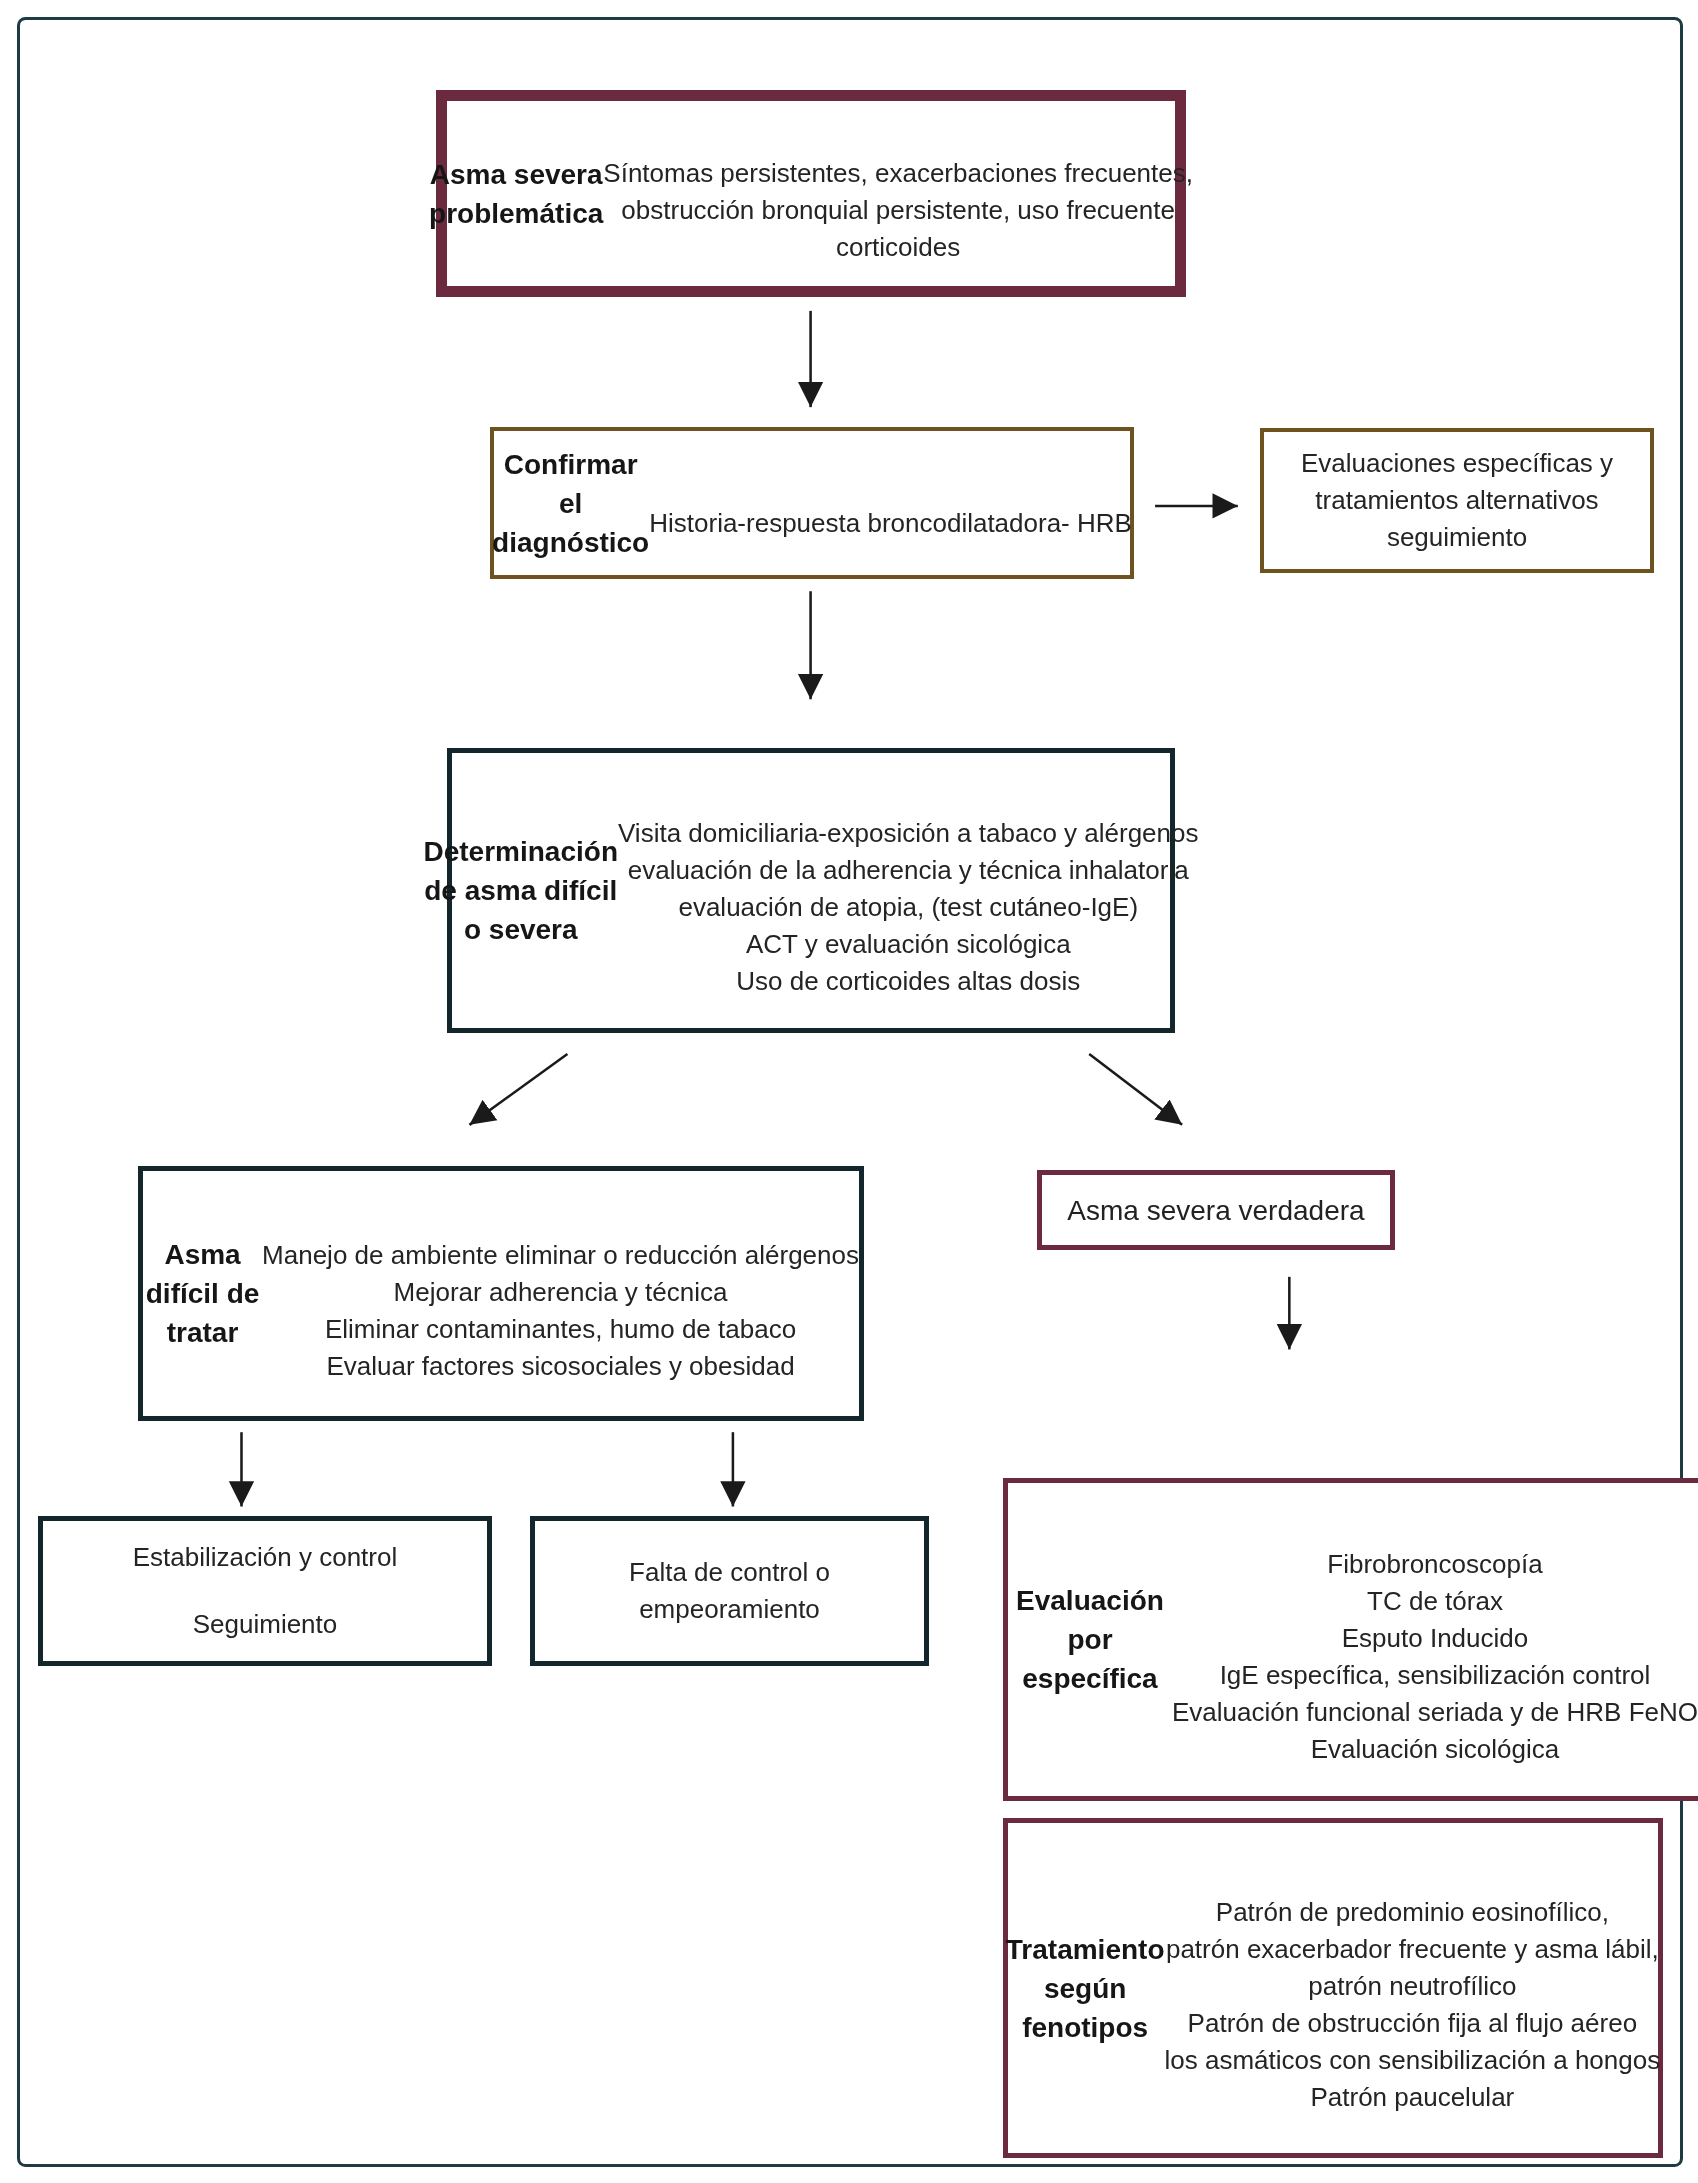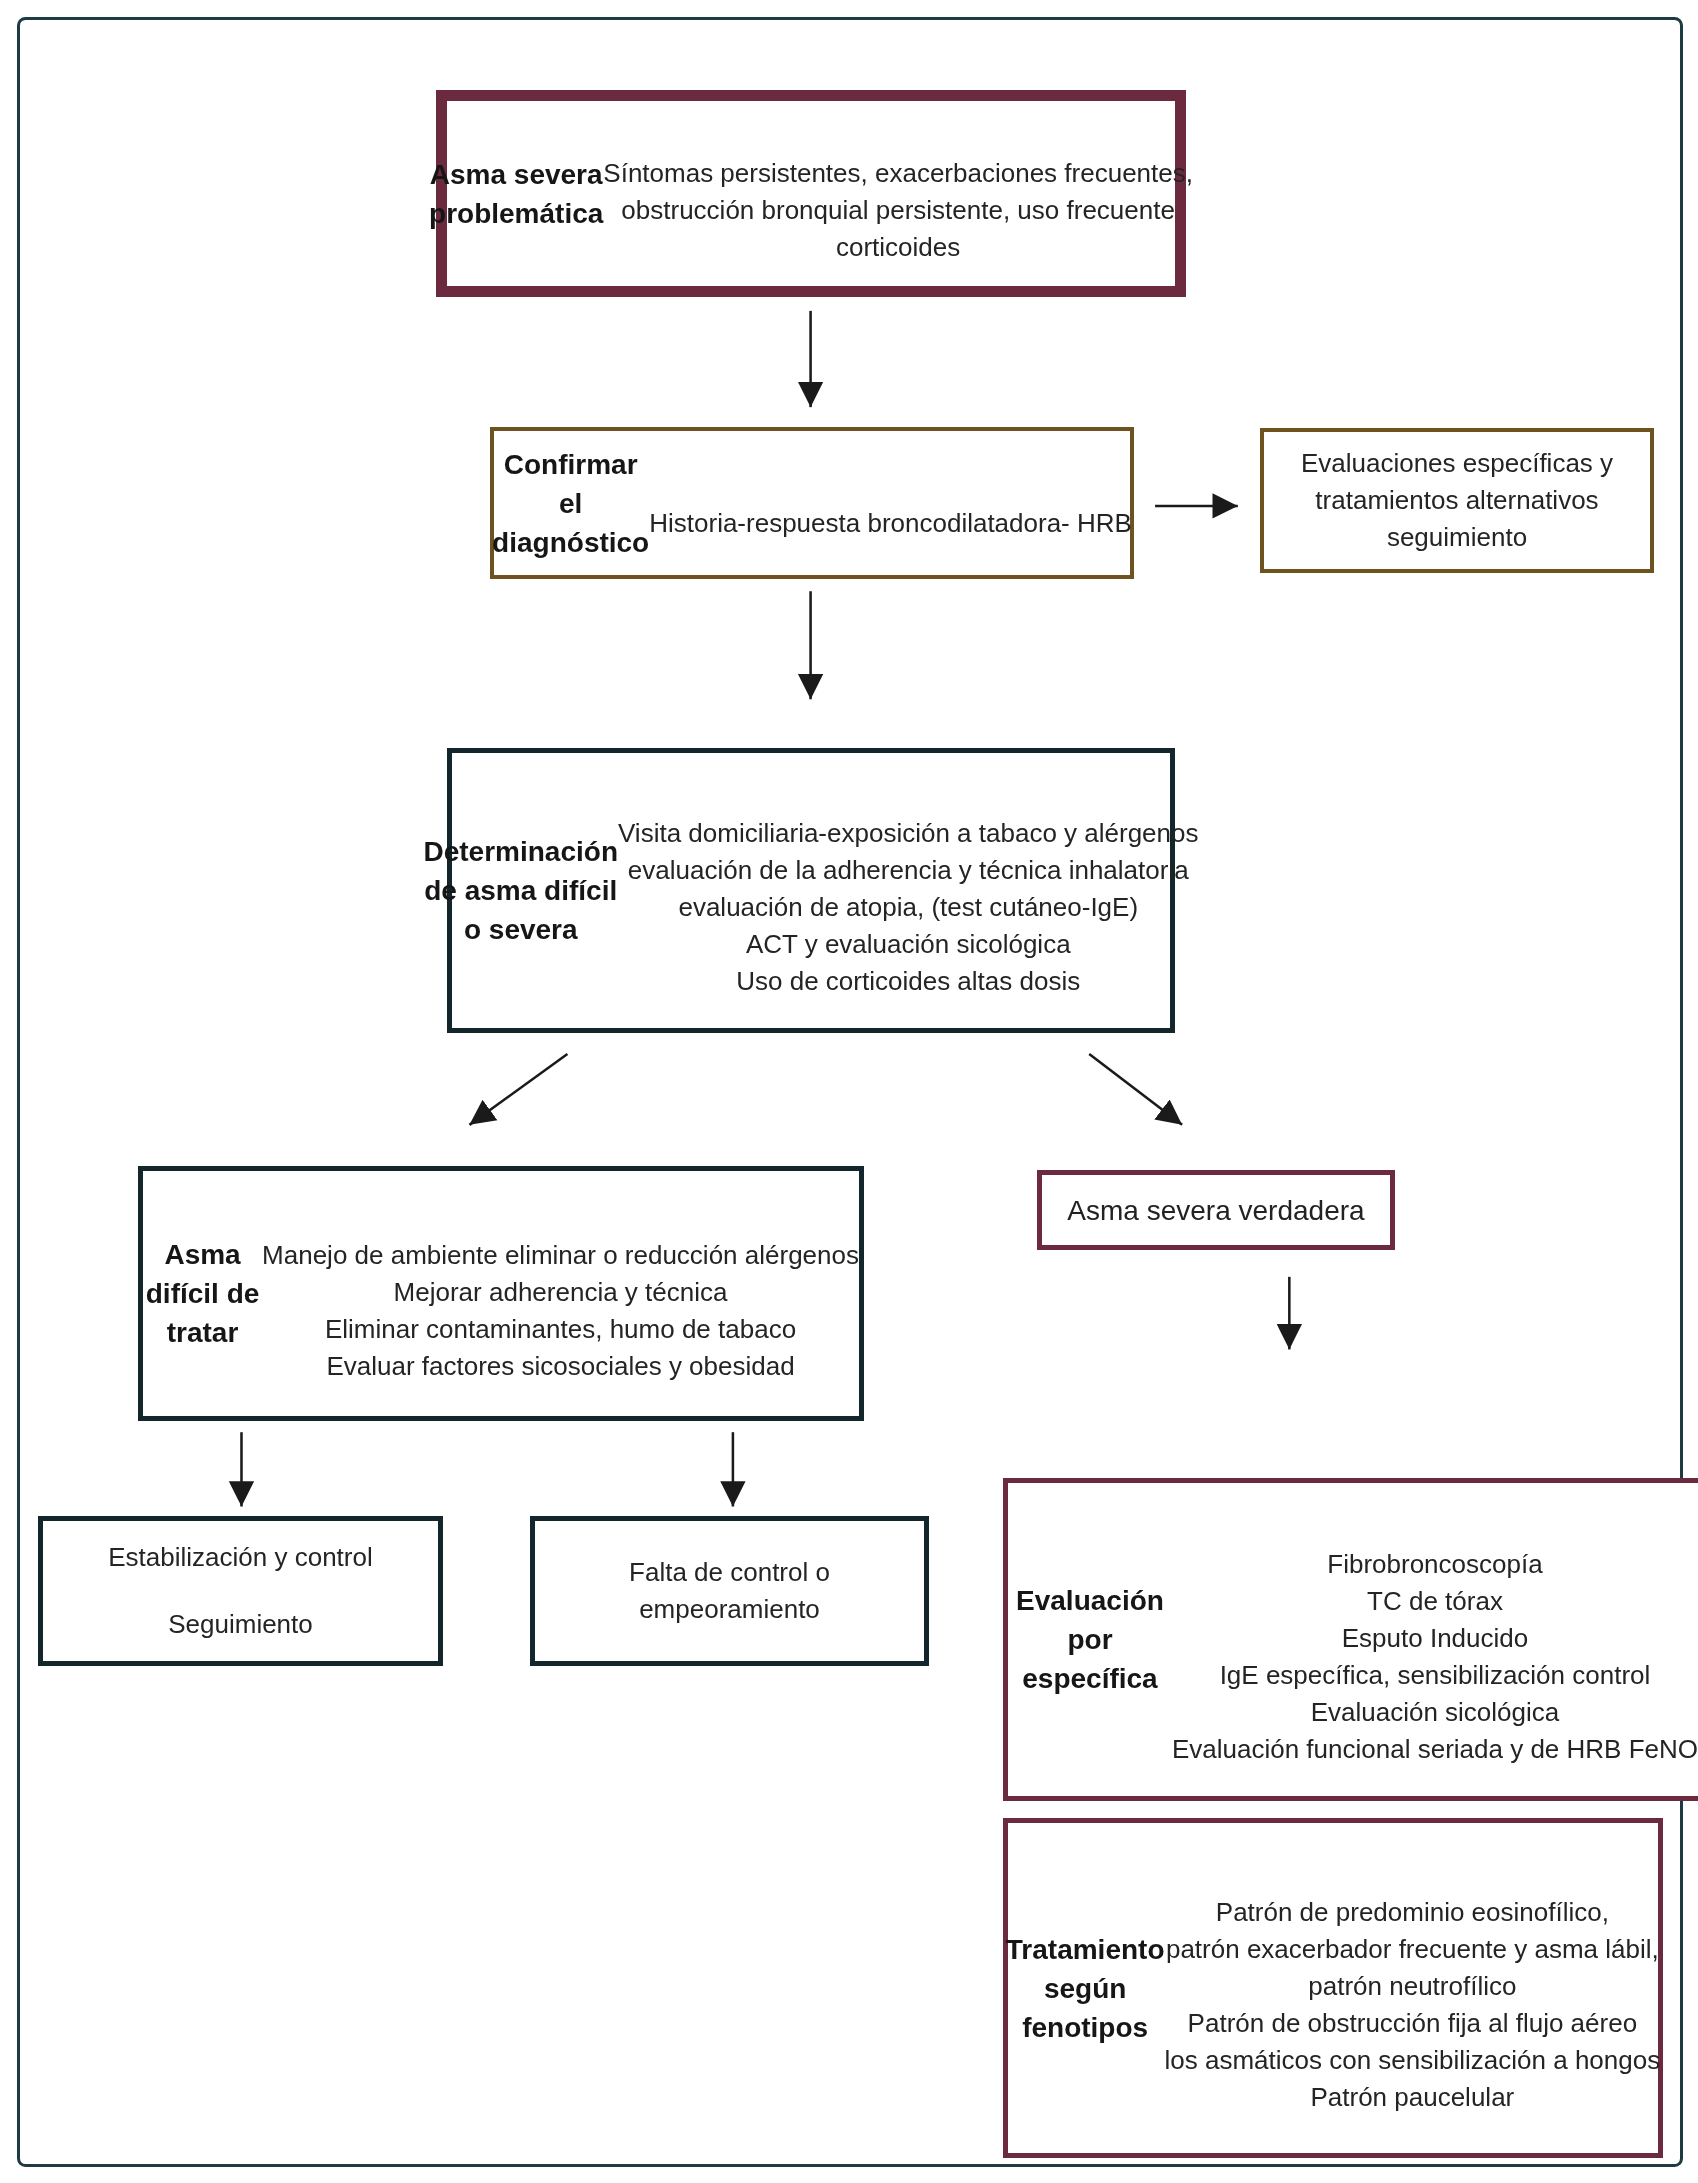--- a/index.html
+++ b/index.html
@@ -17,21 +17,21 @@
   
   #box-problem{left:436px;top:90px;width:750px;height:207px;}
   #box-confirm{left:490px;top:427px;width:644px;height:152px;}
   #box-confirm .body{margin-top:41px;}
   #box-eval-alt{left:1260px;top:428px;width:394px;height:145px;}
   #box-eval-alt .body{margin-top:0;}
   #box-determ{left:447px;top:748px;width:728px;height:285px;}
   #box-dificil{left:138px;top:1166px;width:726px;height:255px;}
   #box-severa{left:1037px;top:1170px;width:358px;height:80px;}
   #box-severa .title{font-weight:normal;font-size:28px;color:#222;}
-  #box-estab{left:38px;top:1516px;width:405px;height:150px;}
+  #box-estab{left:38px;top:1516px;width:454px;height:150px;}
   #box-estab .body{margin-top:0;display:flex;flex-direction:column;row-gap:30px;}
   #box-falta{left:530px;top:1516px;width:399px;height:150px;}
   #box-falta .body{margin-top:0;}
   #box-evalspec{left:1003px;top:1446px;width:700px;height:323px;margin-top:32px;}
   #box-trat{left:1003px;top:1818px;width:660px;height:340px;}
   #arrow-layer{position:absolute;left:0;top:0;width:1698px;height:2183px;pointer-events:none;}
 </style>
 </head>
 <body>
 
@@ -120,22 +120,22 @@
     </div>
   </div>
 
   <div id="box-evalspec" class="fbox b-maroon">
     <div class="title">Evaluación por específica</div>
     <div class="body">
       <div class="line">Fibrobroncoscopía</div>
       <div class="line">TC de tórax</div>
       <div class="line">Esputo Inducido</div>
       <div class="line">IgE específica, sensibilización control</div>
+      <div class="line">Evaluación funcional seriada y de HRB FeNO</div>
       <div class="line">Evaluación sicológica</div>
-      <div class="line">Evaluación funcional seriada y de HRB FeNO</div>
     </div>
   </div>
 
   <div id="box-trat" class="fbox b-maroon">
     <div class="title">Tratamiento según fenotipos</div>
     <div class="body">
       <div class="line">Patrón de predominio eosinofílico,</div>
       <div class="line">patrón exacerbador frecuente y asma lábil,</div>
       <div class="line">patrón neutrofílico</div>
       <div class="line">Patrón de obstrucción fija al flujo aéreo</div>

